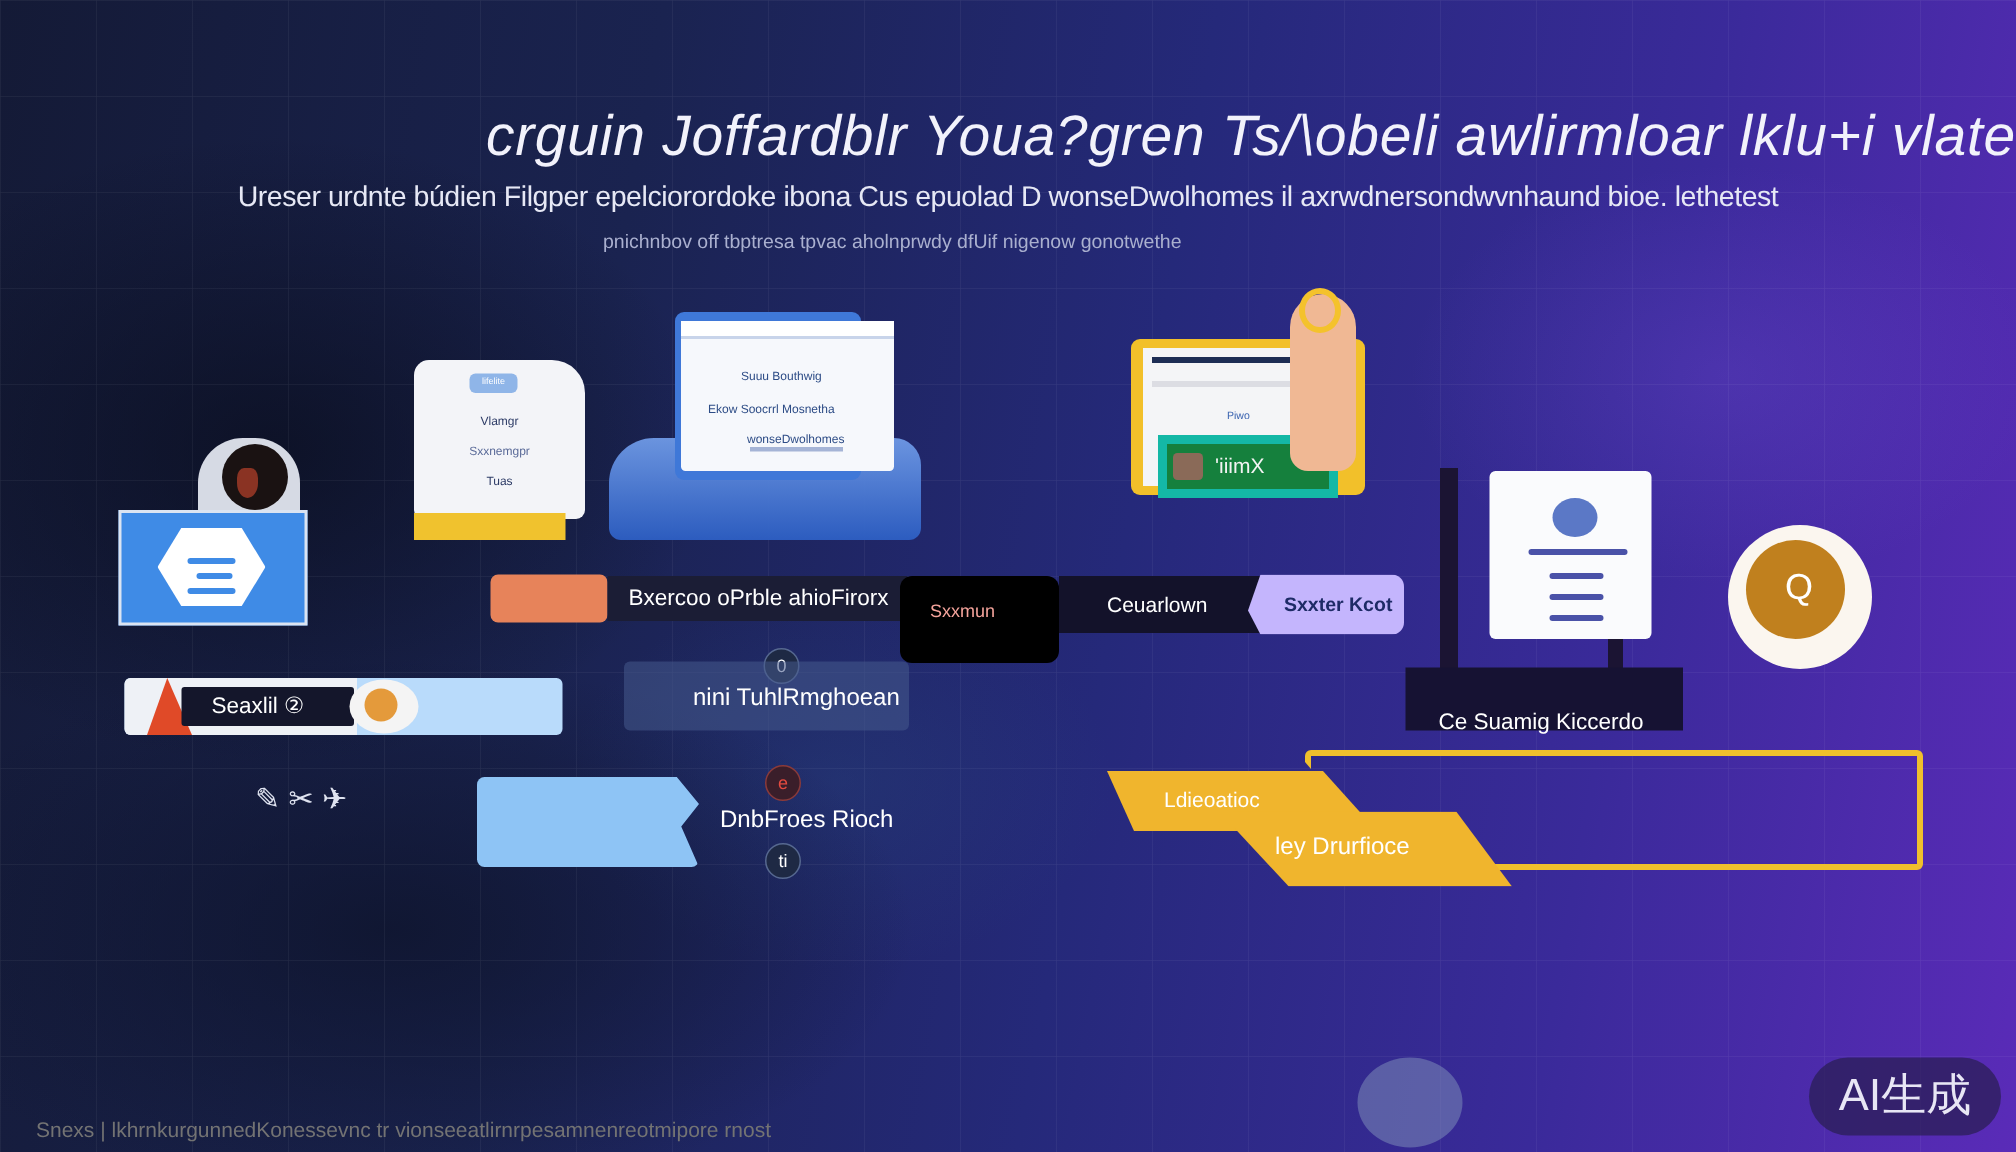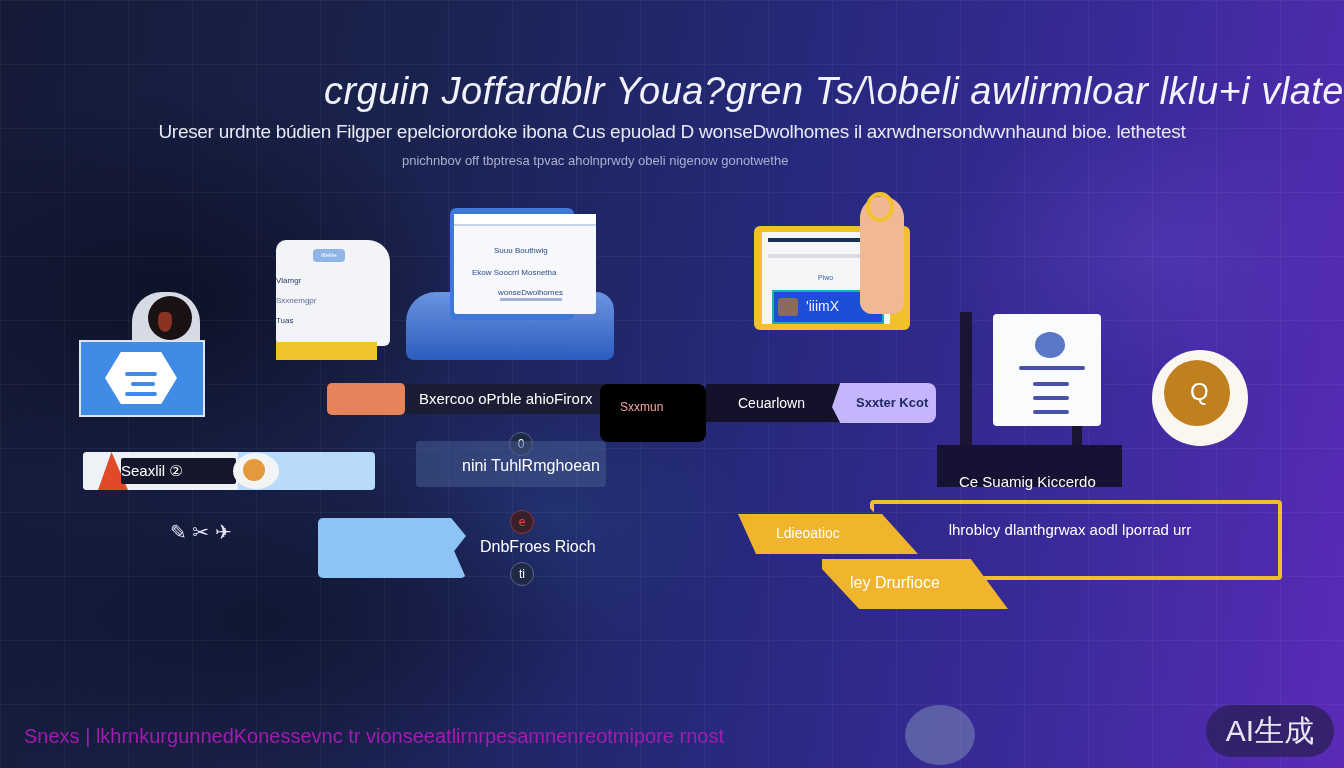--- a/index.html
+++ b/index.html
@@ -21,34 +21,34 @@
   .subtitle2{left:402px;top:153px;color:#aab0cf;font-size:13px;white-space:nowrap;}
   
   .doc-blue{left:79px;top:340px;width:122px;height:73px;background:#3f8be6;border:2px solid #dbe4f2;}
   .doc-blue .hex{position:absolute;left:24px;top:10px;width:72px;height:52px;background:#fff;clip-path:polygon(22% 0,78% 0,100% 50%,78% 100%,22% 100%,0 50%);}
   .doc-blue .ln{position:absolute;height:4px;background:#3f8be6;border-radius:2px;}
   .lens{left:132px;top:292px;width:68px;height:52px;background:#d6dae4;border-radius:30px 30px 0 0;}
   .lens .hole{position:absolute;left:16px;top:4px;width:44px;height:44px;border-radius:50%;background:#1a1212;}
   .lens .hole::after{content:"";position:absolute;left:10px;top:16px;width:14px;height:20px;background:#8a3323;border-radius:40% 40% 60% 60%;}
   .paper{left:276px;top:240px;width:114px;height:106px;background:#f3f4f8;border-radius:10px 22px 6px 6px;}
   .paper .chip{position:absolute;left:37px;top:9px;width:32px;height:13px;background:#8fb5e8;border-radius:4px;font-size:6px;color:#fff;text-align:center;line-height:13px;}
-  .paper .t{position:absolute;left:0;right:0;font-size:8px;color:#2d3b66;}
+  .paper .t{position:absolute;left:0;right:0;text-align:center;font-size:8px;color:#2d3b66;}
   .paper-foot{left:276px;top:342px;width:101px;height:18px;background:#f0c22e;}
   .screen{left:450px;top:208px;width:124px;height:112px;background:#3f78d8;border-radius:6px;}
   .screen .in{position:absolute;left:4px;top:6px;width:142px;height:100px;background:#f6f8fc;border-radius:3px;}
   .screen .bar{position:absolute;left:0;right:0;top:0;height:10px;background:#fff;border-bottom:2px solid #c8d4ea;}
   .screen .t{position:absolute;font-size:8px;color:#2d4c86;white-space:nowrap;}
   .screen .prog{position:absolute;left:46px;top:84px;width:62px;height:3px;background:#a5b4d6;}
   .wave{left:406px;top:292px;width:208px;height:68px;background:linear-gradient(180deg,#6f9ae6,#2d5fc4);border-radius:30px 18px 8px 8px;opacity:.95;}
   .laptop{left:754px;top:226px;width:156px;height:104px;background:#f2c02a;border-radius:6px;}
   .laptop .in{position:absolute;left:8px;top:6px;width:128px;height:92px;background:#f4f5f7;}
   .laptop .bar{position:absolute;left:6px;top:6px;width:110px;height:4px;background:#1d2e55;}
   .laptop .bar2{position:absolute;left:6px;top:22px;width:112px;height:4px;background:#dcdde3;}
   .laptop .lbl{position:absolute;left:56px;top:42px;font-size:7px;color:#3a63b0;}
-  .laptop .panel{position:absolute;left:10px;top:58px;width:108px;height:30px;background:#1d4ed8;border:2px solid #14b8a6;}
+  .laptop .panel{position:absolute;left:10px;top:58px;width:108px;height:30px;background:#15803d;border:6px solid #14b8a6;}
   .laptop .panel span{position:absolute;left:32px;top:6px;color:#f3f3f3;font-size:14px;}
   .laptop .panel i{position:absolute;left:4px;top:6px;width:20px;height:18px;background:#8a6a58;border-radius:3px;}
   .hand{left:860px;top:196px;width:44px;height:118px;background:#f0b894;border-radius:22px 22px 12px 12px;}
   .hand::before{content:"";position:absolute;left:6px;top:-4px;width:20px;height:22px;border:4px solid #f4c22c;border-radius:50%;}
   
   .pill-orange{left:327px;top:383px;width:78px;height:32px;background:#e7835a;border-radius:5px;}
   .bar-dark{left:405px;top:384px;width:200px;height:30px;background:#1b1d35;}
   .bar-dark span{position:absolute;left:14px;top:6px;color:#fff;font-size:15px;}
   .pill-red{left:600px;top:384px;width:106px;height:58px;background:#000000;border-radius:8px;}
   .pill-red span{position:absolute;left:20px;top:16px;color:#f5a49c;font-size:12px;}
@@ -56,54 +56,54 @@
   .bar-dark2 span{position:absolute;left:32px;top:11px;color:#fff;font-size:14px;}
   .pill-lblue{left:832px;top:383px;width:104px;height:40px;background:#c4b5fd;border-radius:8px;clip-path:polygon(8% 0,100% 0,100% 100%,8% 100%,0 60%);text-align:right;}
   .pill-lblue span{position:absolute;left:24px;top:12px;color:#1e2b66;font-size:13px;font-weight:bold;}
   .midcard{left:416px;top:441px;width:190px;height:46px;background:rgba(70,90,140,.55);border-radius:4px;}
   .midcard span{position:absolute;left:46px;top:16px;color:#fff;font-size:16px;}
   .node{width:22px;height:22px;border-radius:50%;background:#1e2944;border:1px solid #566890;color:#fff;font-size:12px;text-align:center;line-height:22px;}
   .node.red{background:#3a1e2a;color:#e24a3f;border-color:#8a3a3a;}
   .search{left:83px;top:452px;width:292px;height:38px;background:#b9dbfb;border-radius:4px;}
   .search .inner{position:absolute;left:0;top:0;width:155px;height:38px;background:#eef1f6;border-radius:4px 0 0 4px;}
   .search .red{position:absolute;left:15px;top:0;width:30px;height:38px;background:#e04a28;clip-path:polygon(45% 0,100% 100%,0 100%);}
-  .search .field{position:absolute;left:38px;top:6px;width:115px;height:26px;background:#14162b;border-radius:2px;color:#fff;font-size:15px;line-height:26px;box-sizing:border-box;}
+  .search .field{position:absolute;left:38px;top:6px;width:115px;height:26px;background:#14162b;border-radius:2px;color:#fff;font-size:15px;line-height:26px;padding-left:20px;box-sizing:border-box;}
   .search .knob{position:absolute;left:150px;top:1px;width:46px;height:36px;border-radius:50%;background:#f4f4f4;}
   .search .knob::after{content:"";position:absolute;left:10px;top:6px;width:22px;height:22px;border-radius:50%;background:#e49a3b;}
   .lblue-tag{left:318px;top:518px;width:148px;height:60px;background:#8ec4f5;border-radius:5px;clip-path:polygon(0 0,90% 0,100% 30%,92% 55%,100% 100%,0 100%);}
   .label-w{color:#fff;font-size:16px;white-space:nowrap;}
   .doc-right{left:993px;top:314px;width:108px;height:112px;background:#fafbfd;border-radius:4px;}
   .doc-right .ln{position:absolute;height:4px;background:#4a52a8;border-radius:2px;}
   .doc-right .globe{position:absolute;left:42px;top:18px;width:30px;height:26px;border-radius:50%;background:#5b78c6;}
   .post{background:#1b1433;}
   .dark-label{left:937px;top:445px;width:185px;height:42px;background:#161233;}
   .dark-label span{position:absolute;left:22px;top:12px;color:#fff;font-size:15px;margin-top:16px;}
   .badge-o{left:1152px;top:350px;width:96px;height:96px;border-radius:50%;background:#fbf6ef;}
   .badge-o::after{content:"";position:absolute;left:12px;top:10px;width:66px;height:66px;border-radius:50%;background:#c0801e;}
   .badge-o span{position:absolute;left:38px;top:28px;color:#fff;font-size:24px;z-index:2;}
   .y-tag1{left:738px;top:514px;width:180px;height:40px;background:#f0b52d;clip-path:polygon(0 0,80% 0,100% 100%,10% 100%);}
   .y-tag1 span{position:absolute;left:38px;top:11px;color:#fff;font-size:14px;}
   .y-outline{left:870px;top:500px;width:404px;height:72px;border:4px solid #f0c02c;border-radius:4px;clip-path:polygon(0 0,100% 0,100% 100%,15% 100%,0 10%);}
   .y-outline-text{left:930px;top:520px;width:280px;text-align:center;color:#fff;font-size:15px;line-height:20px;}
-  .y-tag2{left:822px;top:559px;width:186px;height:50px;background:#f0b52d;clip-path:polygon(0 0,80% 0,100% 100%,20% 100%,0 20%);}
+  .y-tag2{left:822px;top:541px;width:186px;height:50px;background:#f0b52d;clip-path:polygon(0 0,80% 0,100% 100%,20% 100%,0 20%);}
   .y-tag2 span{position:absolute;left:28px;top:15px;color:#fff;font-size:16px;}
-  .footer{left:24px;top:725px;color:#a21caf;font-size:20px;white-space:nowrap;}
+  .footer{left:24px;top:745px;color:#737373;font-size:14px;white-space:nowrap;}
   .ai-badge{left:1206px;top:705px;width:128px;height:52px;background:rgba(40,30,80,.7);border-radius:26px;color:#e8e6f5;font-size:30px;text-align:center;line-height:52px;}
   .coin{left:905px;top:705px;width:70px;height:60px;border-radius:50%;background:#7b8bb8;opacity:.55;}
   .doodle{left:170px;top:520px;width:100px;height:60px;color:#dfe3f0;font-size:20px;}
 </style>
 </head>
 <body>
 
 <div class="bgglow"></div>
 <div class="grid"></div>
 
 <div class="abs title">crguin Joffardblr Youa?gren Ts/\obeli awlirmloar lklu+i vlate</div>
 <div class="abs subtitle">Ureser urdnte búdien Filgper epelciorordoke ibona Cus epuolad D wonseDwolhomes il axrwdnersondwvnhaund bioe. lethetest</div>
-<div class="abs subtitle2">pnichnbov off tbptresa tpvac aholnprwdy obeli nigenow gonotwethe</div>
+<div class="abs subtitle2">pnichnbov off tbptresa tpvac aholnprwdy dfUif nigenow gonotwethe</div>
 
 <div class="abs lens">
     <div class="hole"></div>
   </div>
 <div class="abs doc-blue">
   <div class="hex"></div>
   <div class="ln" style="left:44px;top:30px;width:32px"></div>
   <div class="ln" style="left:50px;top:40px;width:24px"></div>
   <div class="ln" style="left:44px;top:50px;width:32px"></div>
 </div>
@@ -182,21 +182,20 @@
 </div>
 <div class="abs dark-label">
     <span>Ce Suamig Kiccerdo</span>
   </div>
 <div class="abs badge-o">
     <span>Q</span>
   </div>
 
 <div class="abs y-outline"></div>
 <div class="abs y-outline-text">
-  <div>lhroblcy dlanthgrwax aodl lporrad urr</div>
 </div>
 <div class="abs y-tag1">
     <span>Ldieoatioc</span>
   </div>
 <div class="abs y-tag2">
     <span>ley Drurfioce</span>
   </div>
 
 <div class="abs coin"></div>
 <div class="abs footer">Snexs | lkhrnkurgunnedKonessevnc tr vionseeatlirnrpesamnenreotmipore rnost</div>

